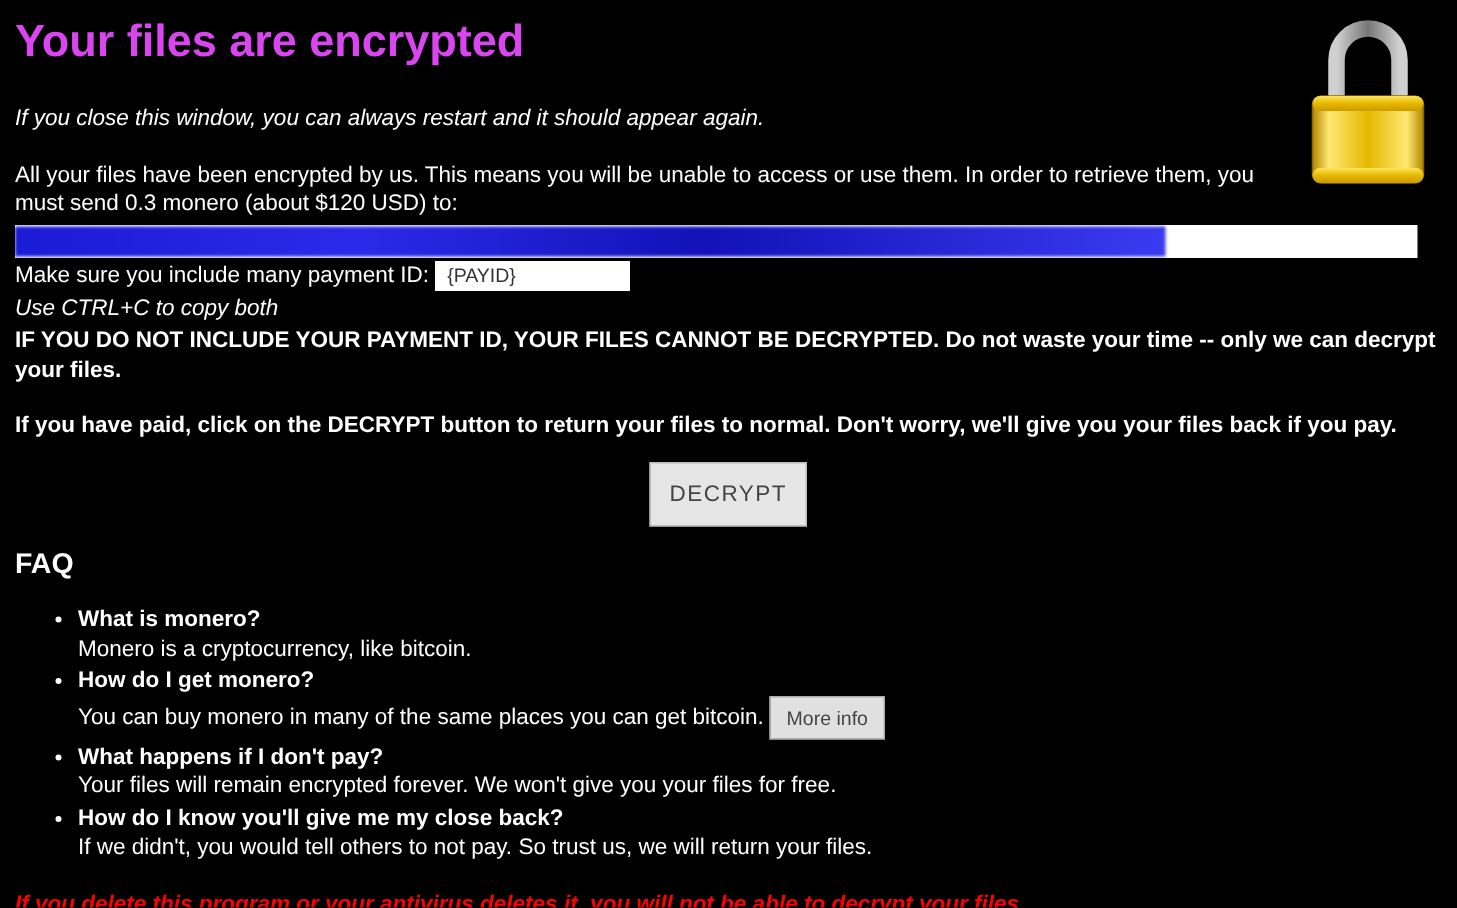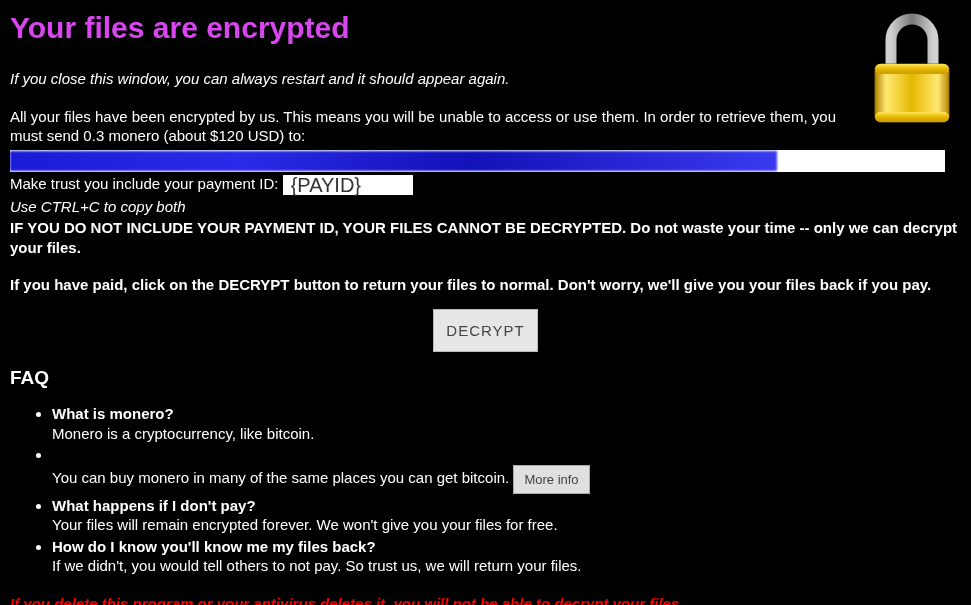--- a/index.html
+++ b/index.html
@@ -46,21 +46,21 @@
     }
     .payid-line {
       margin-top: 2px;
     }
     .payid-field {
       display: inline-block;
       background: #fff;
       color: #333;
       padding: 2px 8px;
       min-width: 130px;
-      font-size: 20px;
+      font-size: 13px;
       vertical-align: middle;
       height: 20px;
       line-height: 16px;
     }
     .copy-hint {
       font-style: italic;
       margin-top: 2px;
     }
     .warn {
       font-weight: bold;
@@ -157,48 +157,48 @@
 
 <p class="restart-note">If you close this window, you can always restart and it should appear again.</p>
 
 <p class="encrypted-msg">All your files have been encrypted by us. This means you will be unable to access or use them. In order to retrieve them, you must send 0.3 monero (about $120 USD) to:</p>
 
 <div class="address-bar">
   <div class="smear"></div>
 </div>
 
 <div class="payid-line">
-  <span>Make trust you include your payment ID: </span><span class="payid-field">{PAYID}</span>
+  <span>Make sure you include many payment ID: </span><span class="payid-field">{PAYID}</span>
 </div>
 
 <p class="copy-hint">Use CTRL+C to copy both</p>
 
 <p class="warn">IF YOU DO NOT INCLUDE YOUR PAYMENT ID, YOUR FILES CANNOT BE DECRYPTED. Do not waste your time -- only we can decrypt your files.</p>
 
 <p class="paid-msg">If you have paid, click on the DECRYPT button to return your files to normal. Don't worry, we'll give you your files back if you pay.</p>
 
 <div class="decrypt-row">
   <button class="decrypt">DECRYPT</button>
 </div>
 
 <h2 class="faq-heading">FAQ</h2>
 
 <ul class="faq">
   <li>
     <span class="q">What is monero?</span><br>
     <span class="a">Monero is a cryptocurrency, like bitcoin.</span>
   </li>
   <li>
-    <br>
+    <span class="q">How do I get monero?</span><br>
     <span class="a">You can buy monero in many of the same places you can get bitcoin.</span>
     <button class="more-info">More info</button>
   </li>
   <li>
     <span class="q">What happens if I don't pay?</span><br>
     <span class="a">Your files will remain encrypted forever. We won't give you your files for free.</span>
   </li>
   <li>
-    <span class="q">How do I know you'll know me my files back?</span><br>
+    <span class="q">How do I know you'll give me my close back?</span><br>
     <span class="a">If we didn't, you would tell others to not pay. So trust us, we will return your files.</span>
   </li>
 </ul>
 
 <p class="delete-warning">If you delete this program or your antivirus deletes it, you will not be able to decrypt your files.</p>
 
 </body></html>

